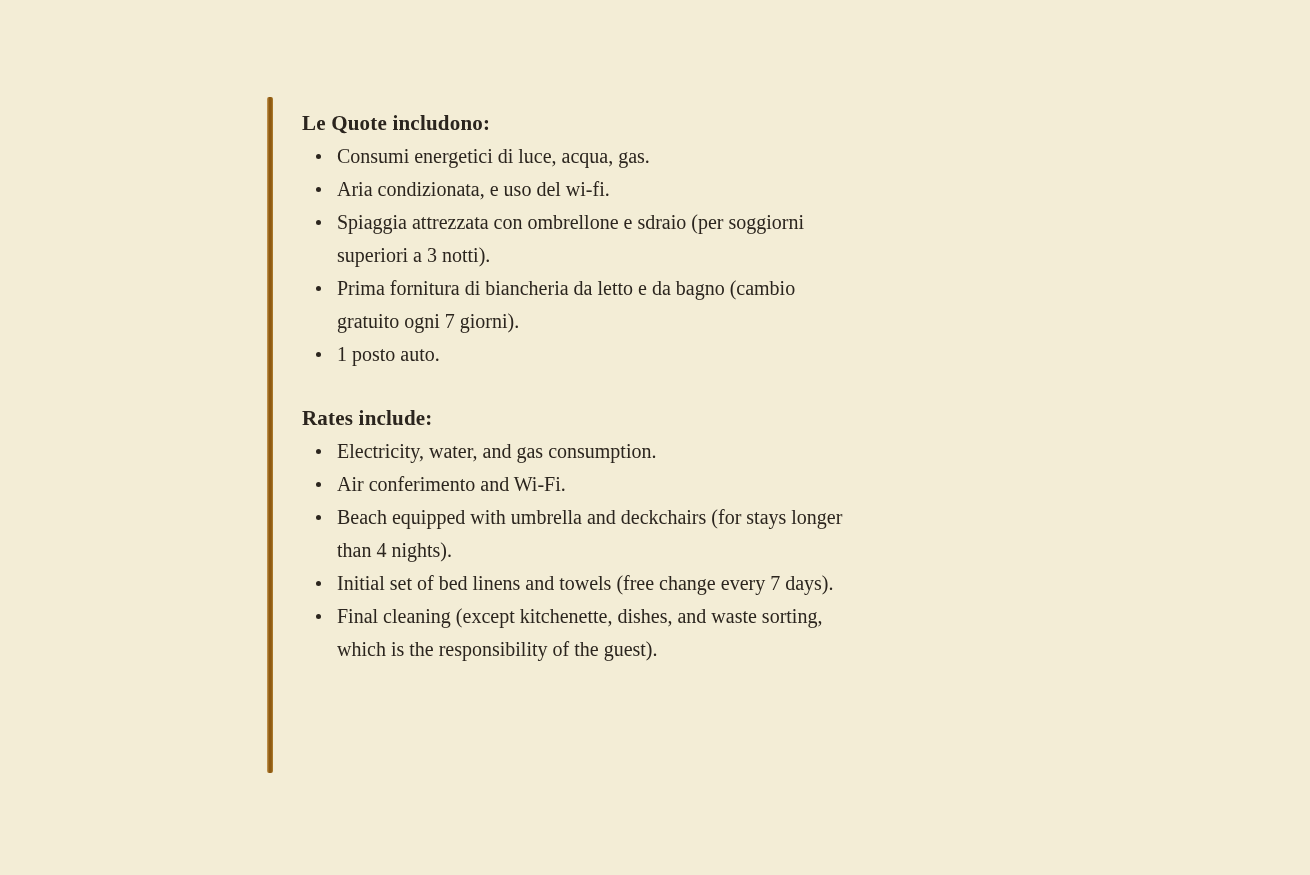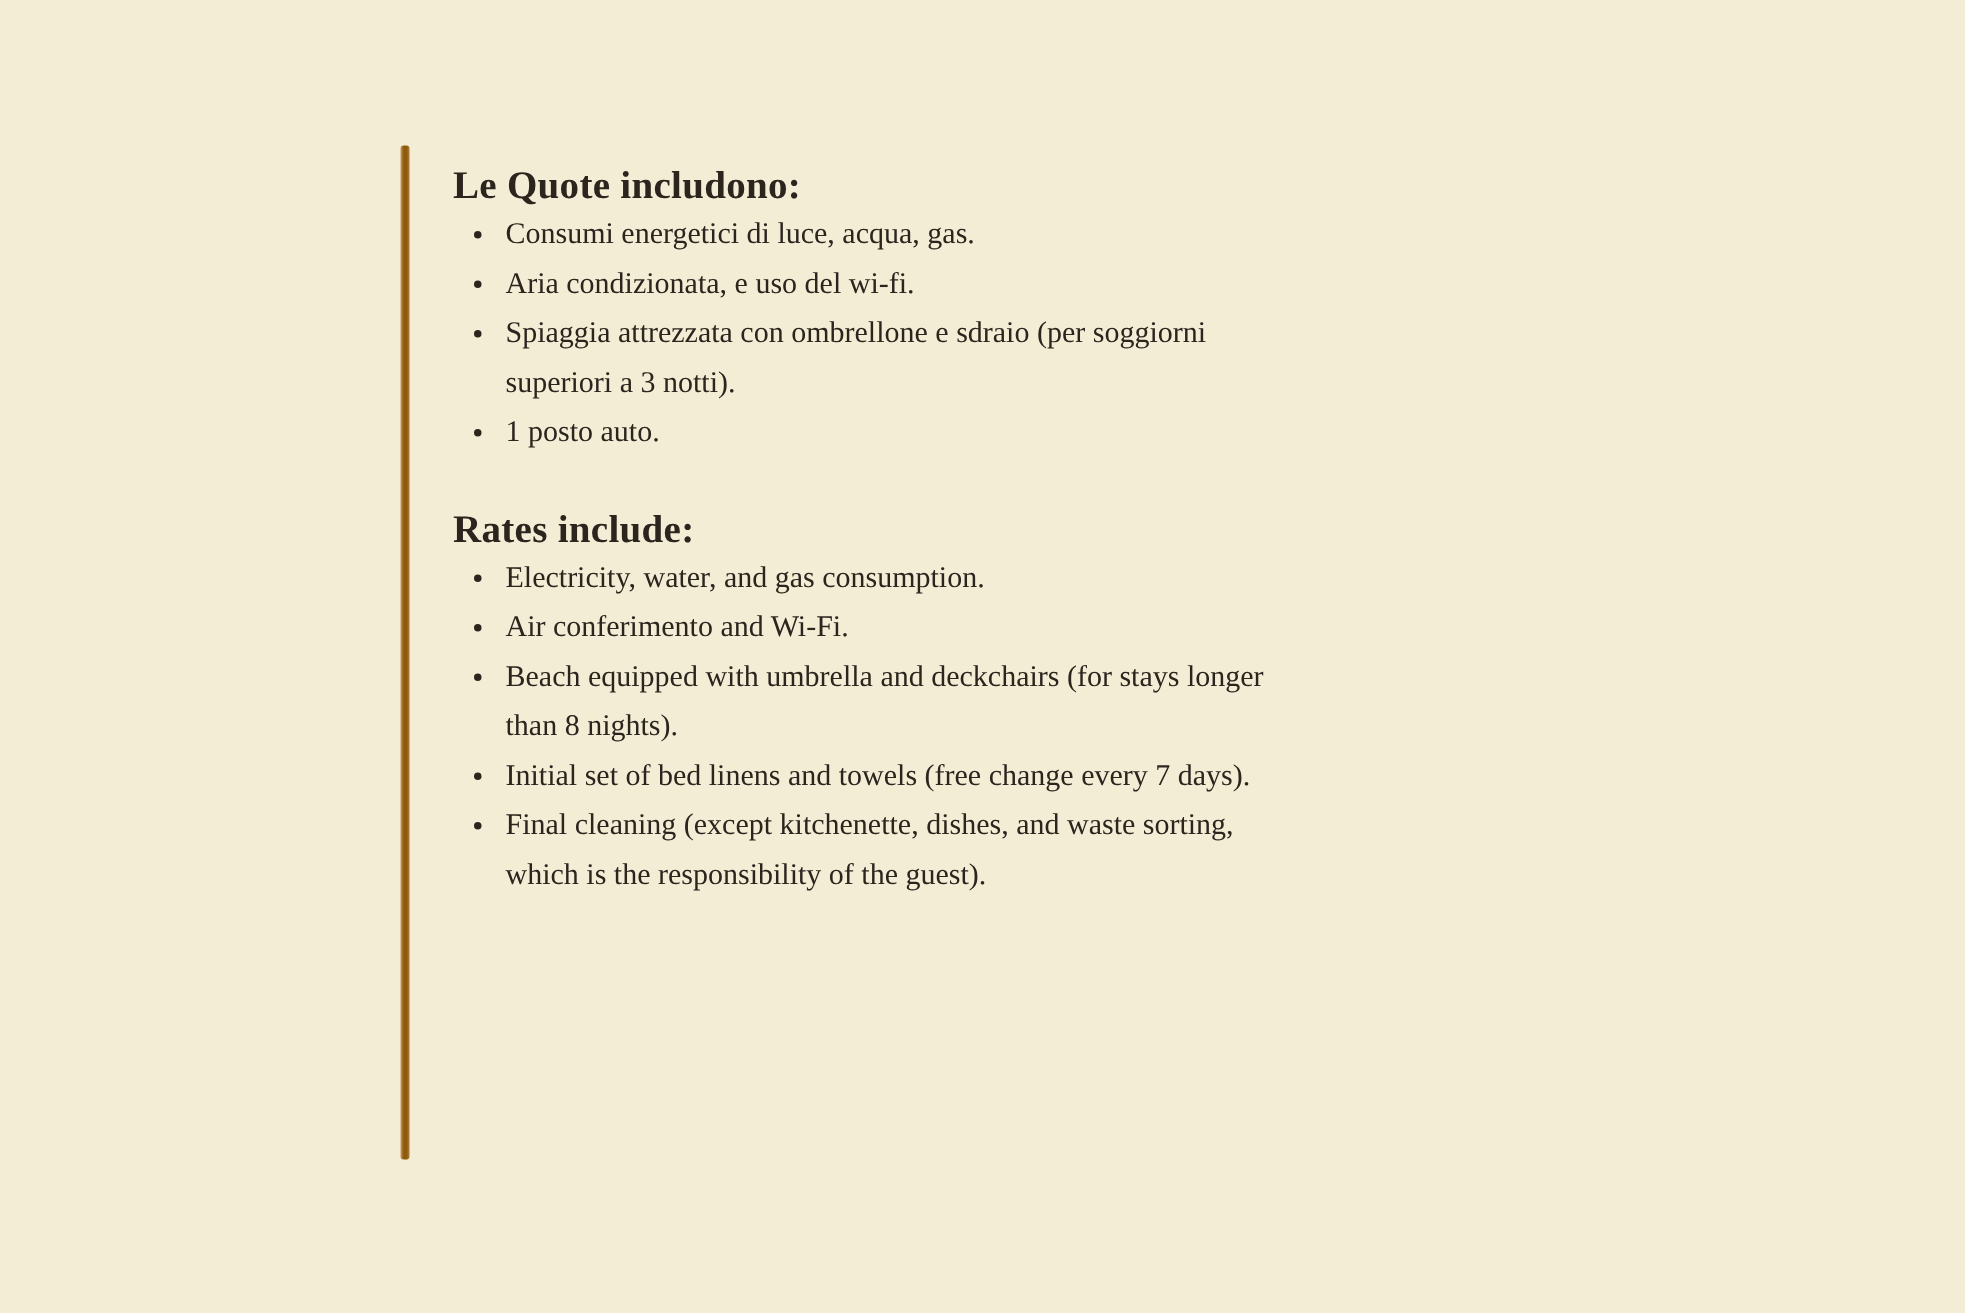--- a/index.html
+++ b/index.html
@@ -29,21 +29,21 @@
     background: linear-gradient(to right, #c89c5a 0%, #8e5a10 35%, #8e5a10 70%, #b08033 100%);
   }
   .text-col {
     position: absolute;
     left: 302px;
     top: 107px;
     width: 780px;
   }
   h2.section-heading {
     margin: 0;
-    font-size: 26px;
+    font-size: 21px;
     line-height: 33px;
     font-weight: bold;
     letter-spacing: 0.2px;
   }
   section.rates-section + section.rates-section {
     margin-top: 31px;
   }
   ul.bullet-list {
     margin: 0;
     padding: 0;
@@ -73,29 +73,31 @@
 <div class="page">
   <div class="accent-bar"></div>
   <div class="text-col">
     <section class="rates-section">
       <h2 class="section-heading">Le Quote includono:</h2>
       <ul class="bullet-list">
           <li>Consumi energetici di luce, acqua, gas.</li>
           <li>Aria condizionata, e uso del wi-fi.</li>
           <li>Spiaggia attrezzata con ombrellone e sdraio (per soggiorni
 superiori a 3 notti).</li>
+          <li>Prima fornitura di biancheria da letto e da bagno (cambio
+gratuito ogni 7 giorni).</li>
           <li>1 posto auto.</li>
         </ul>
     </section>
     <section class="rates-section">
       <h2 class="section-heading">Rates include:</h2>
       <ul class="bullet-list">
           <li>Electricity, water, and gas consumption.</li>
           <li>Air conferimento and Wi-Fi.</li>
           <li>Beach equipped with umbrella and deckchairs (for stays longer
-than 8 nights).</li>
+than 4 nights).</li>
           <li>Initial set of bed linens and towels (free change every 7 days).</li>
           <li>Final cleaning (except kitchenette, dishes, and waste sorting,
 which is the responsibility of the guest).</li>
         </ul>
     </section>
   </div>
 </div>
 
 </body></html>

